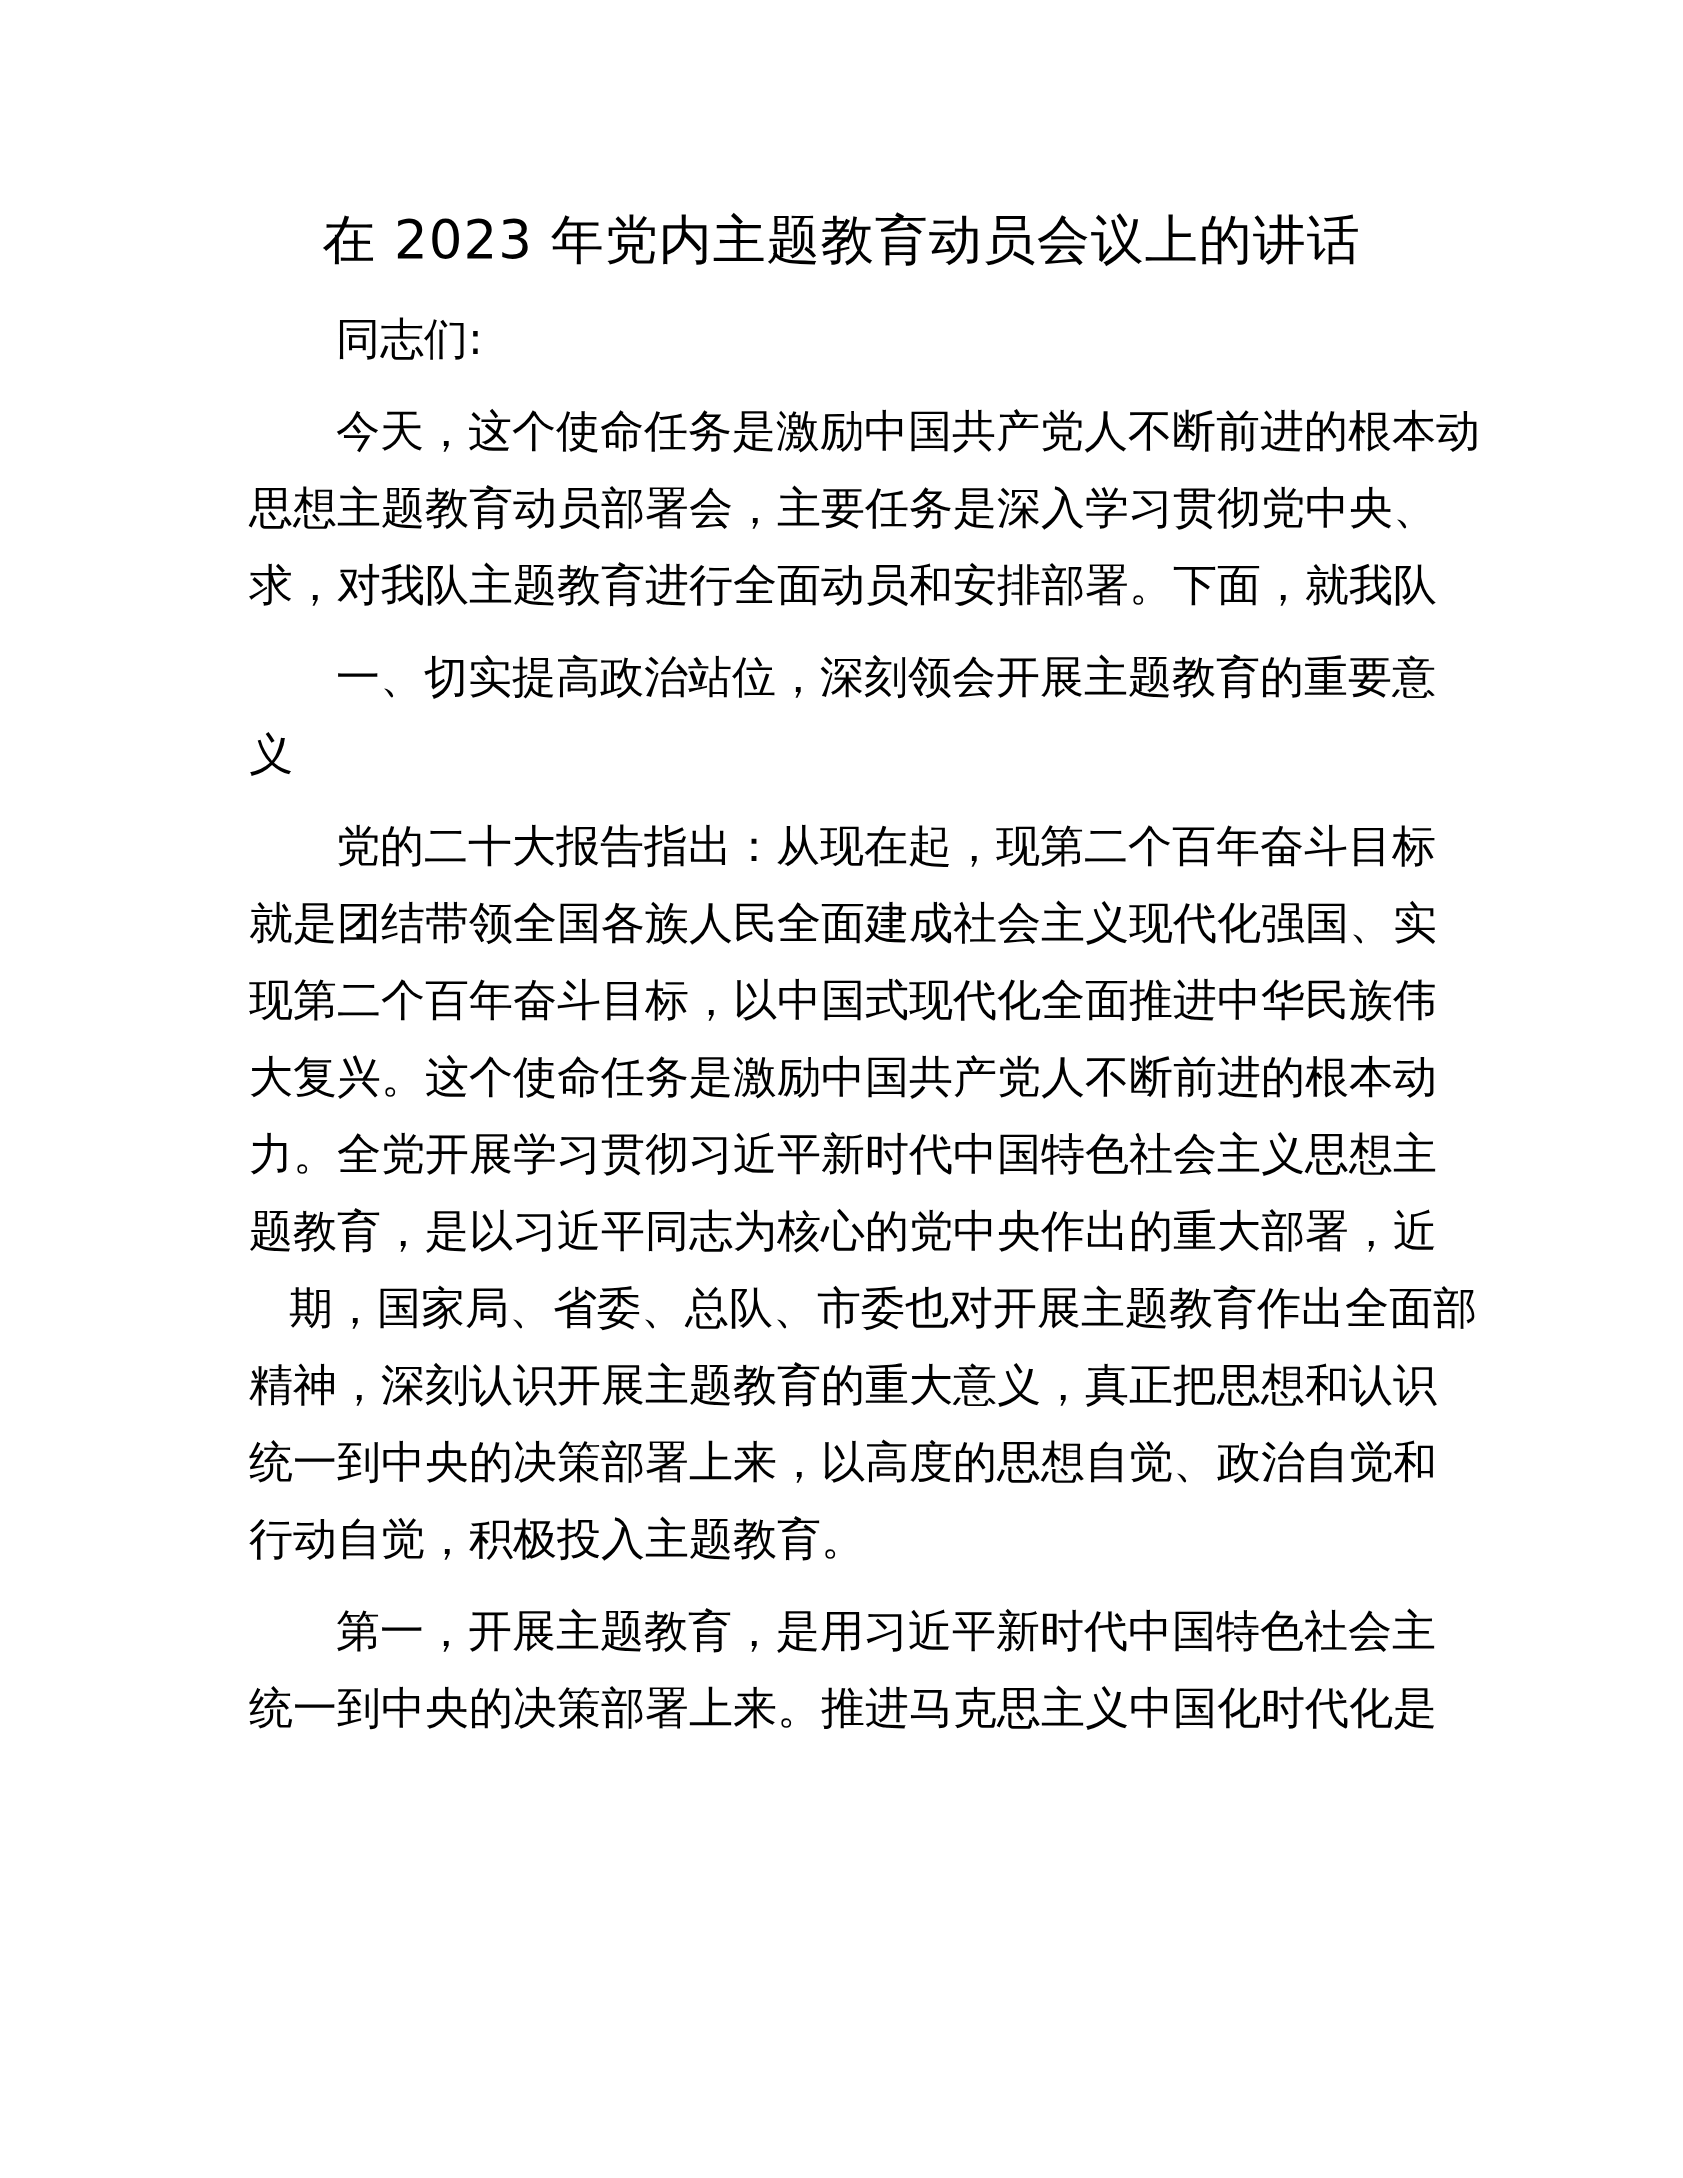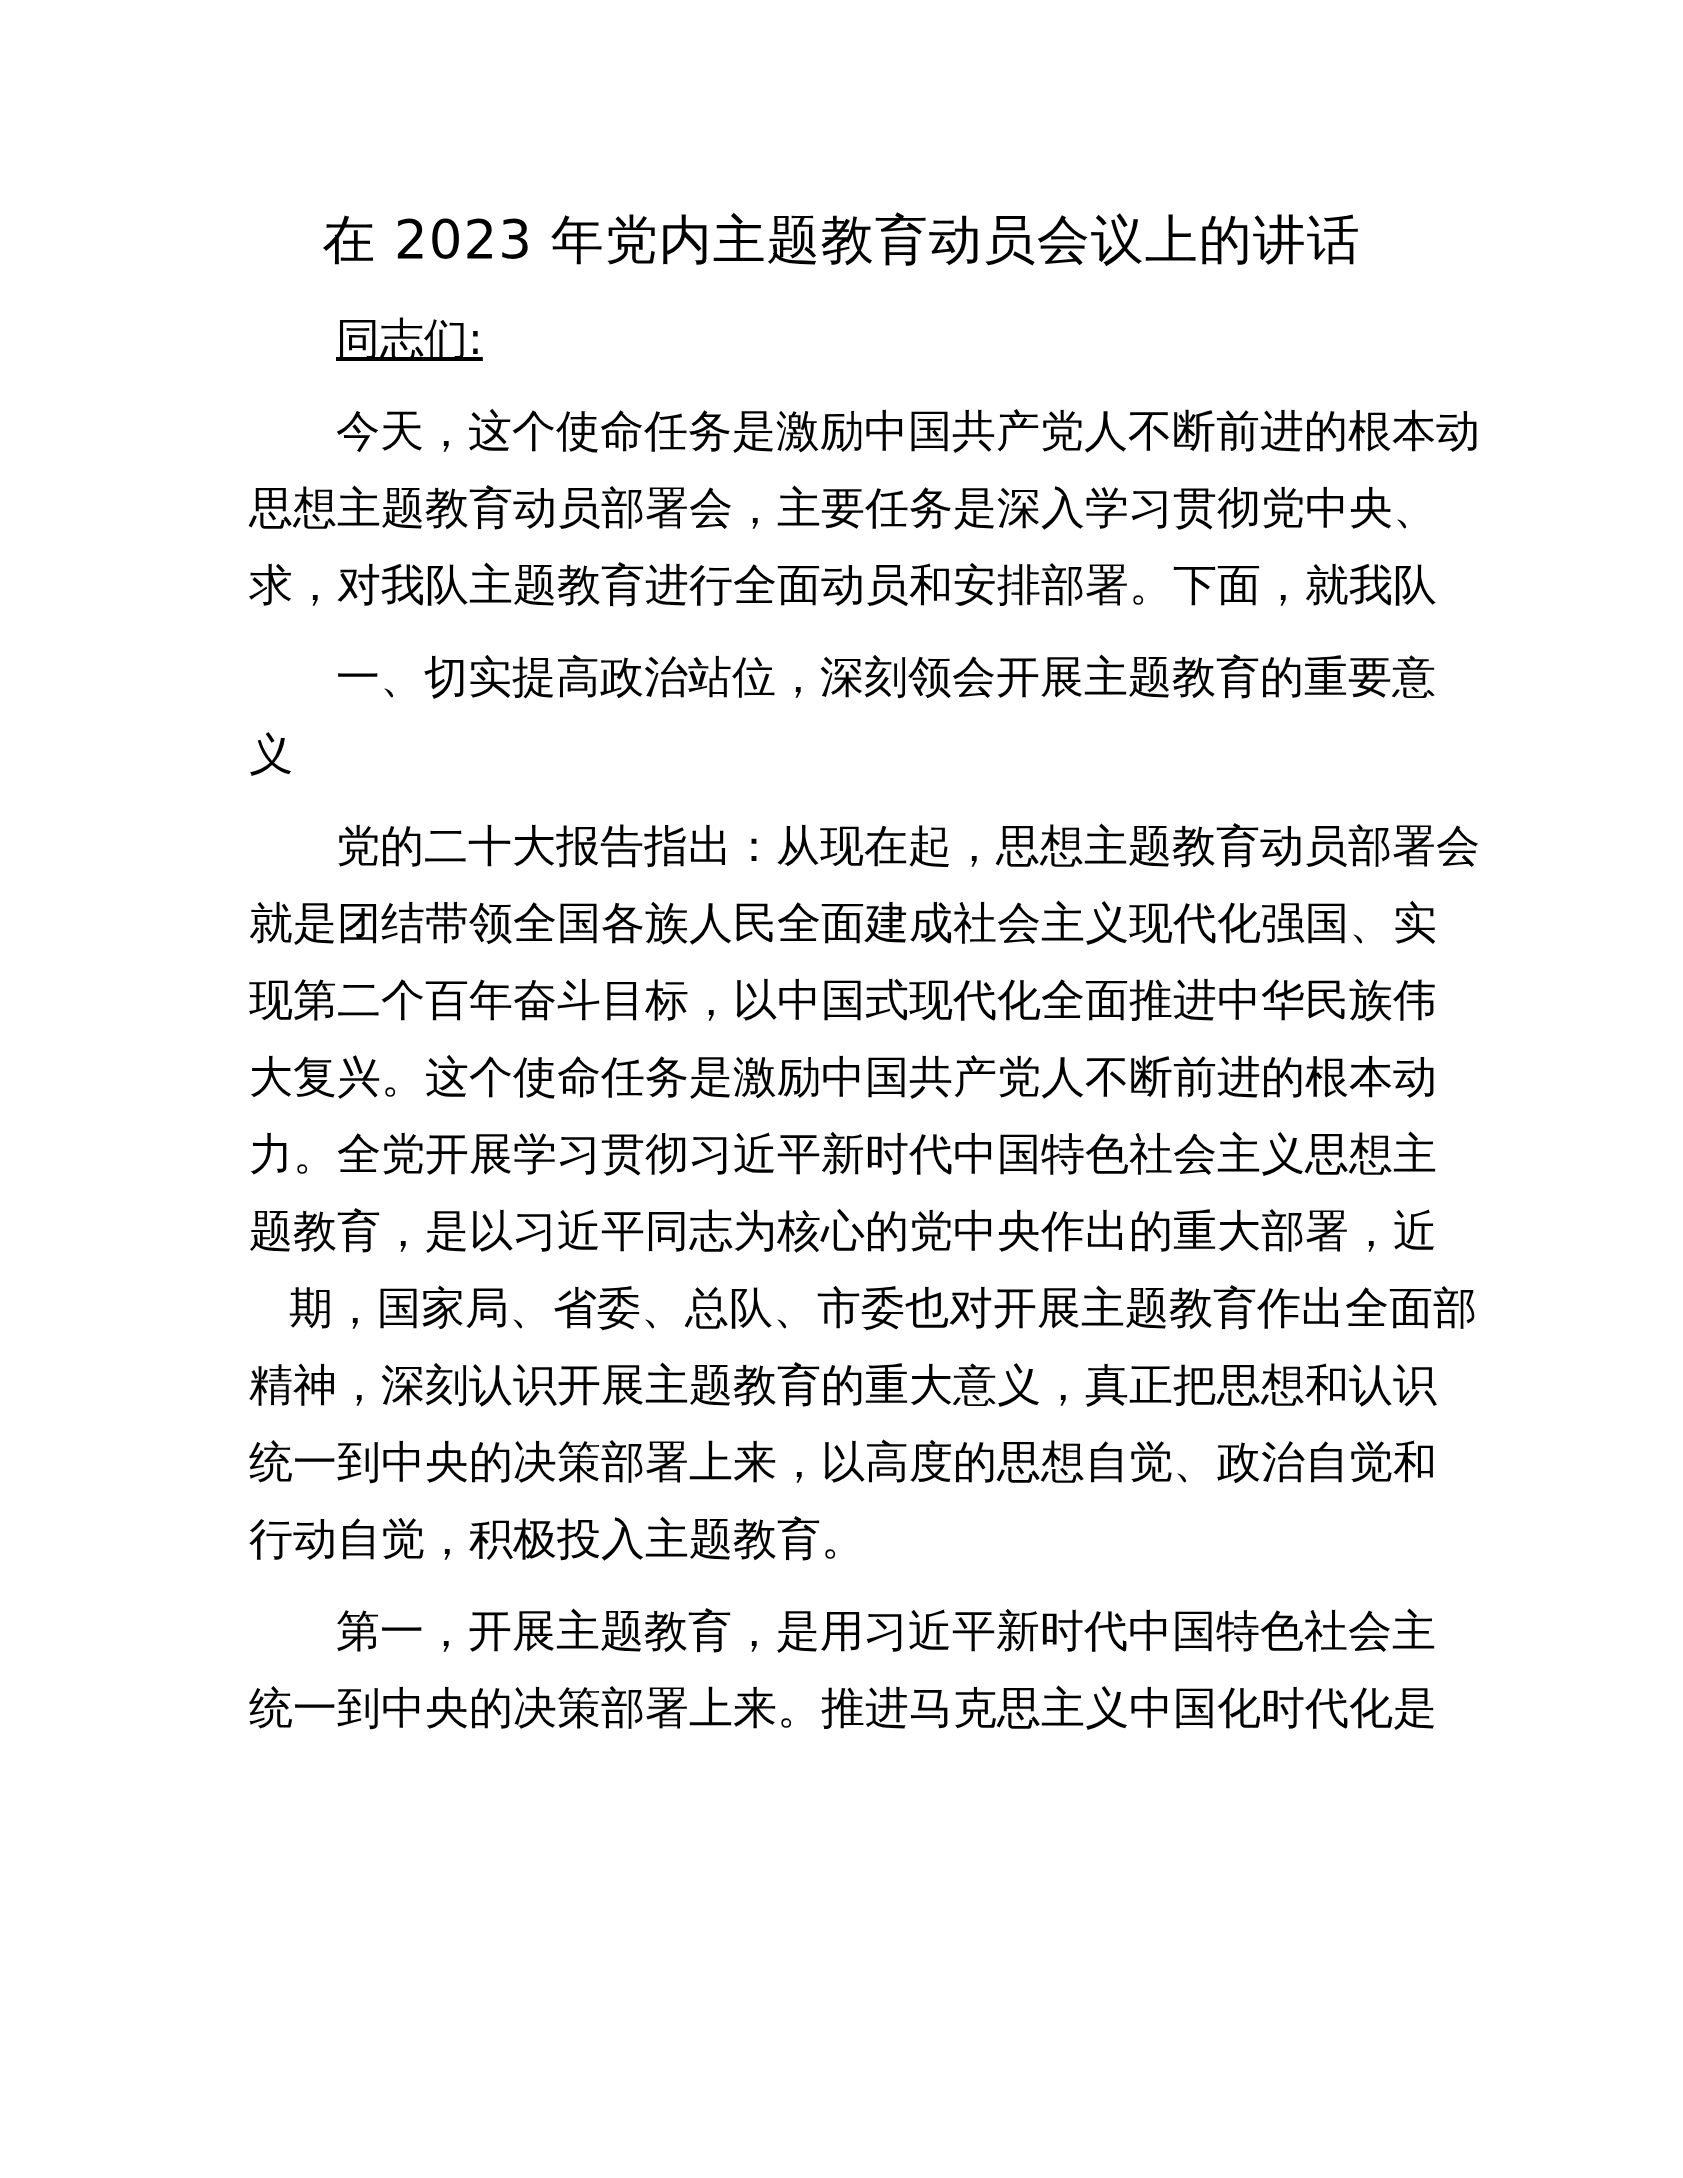--- a/index.html
+++ b/index.html
@@ -14,36 +14,36 @@
   .line { display: block; white-space: nowrap; }
 </style>
 </head>
 <body>
 
 <div class="page">
   <h1 class="doc-title">在 2023 年党内主题教育动员会议上的讲话</h1>
 
   <div class="body">
     <p class="para" style="text-indent: 0px;">
-      <span class="line" style="padding-left: 87px; text-decoration: underline;">同志们:</span>
+      <span class="line" style="padding-left: 87px;">同志们:</span>
     </p>
 
     <p class="para" style="text-indent: 0px;">
       <span class="line" style="padding-left: 87px;">今天，这个使命任务是激励中国共产党人不断前进的根本动</span>
       <span class="line" style="padding-left: 0px;">思想主题教育动员部署会，主要任务是深入学习贯彻党中央、</span>
       <span class="line" style="padding-left: 0px;">求，对我队主题教育进行全面动员和安排部署。下面，就我队</span>
     </p>
 
     <p class="para" style="text-indent: 0px;">
       <span class="line" style="padding-left: 87px;">一、切实提高政治站位，深刻领会开展主题教育的重要意</span>
       <span class="line" style="padding-left: 0px;">义</span>
     </p>
 
     <p class="para" style="text-indent: 0px;">
-      <span class="line" style="padding-left: 87px;">党的二十大报告指出：从现在起，思想主题教育动员部署会</span>
+      <span class="line" style="padding-left: 87px;">党的二十大报告指出：从现在起，现第二个百年奋斗目标</span>
       <span class="line" style="padding-left: 0px;">就是团结带领全国各族人民全面建成社会主义现代化强国、实</span>
       <span class="line" style="padding-left: 0px;">现第二个百年奋斗目标，以中国式现代化全面推进中华民族伟</span>
       <span class="line" style="padding-left: 0px;">大复兴。这个使命任务是激励中国共产党人不断前进的根本动</span>
       <span class="line" style="padding-left: 0px;">力。全党开展学习贯彻习近平新时代中国特色社会主义思想主</span>
       <span class="line" style="padding-left: 0px;">题教育，是以习近平同志为核心的党中央作出的重大部署，近</span>
       <span class="line" style="padding-left: 0px; margin-left: 40px;">期，国家局、省委、总队、市委也对开展主题教育作出全面部</span>
       <span class="line" style="padding-left: 0px;">精神，深刻认识开展主题教育的重大意义，真正把思想和认识</span>
       <span class="line" style="padding-left: 0px;">统一到中央的决策部署上来，以高度的思想自觉、政治自觉和</span>
       <span class="line" style="padding-left: 0px;">行动自觉，积极投入主题教育。</span>
     </p>

